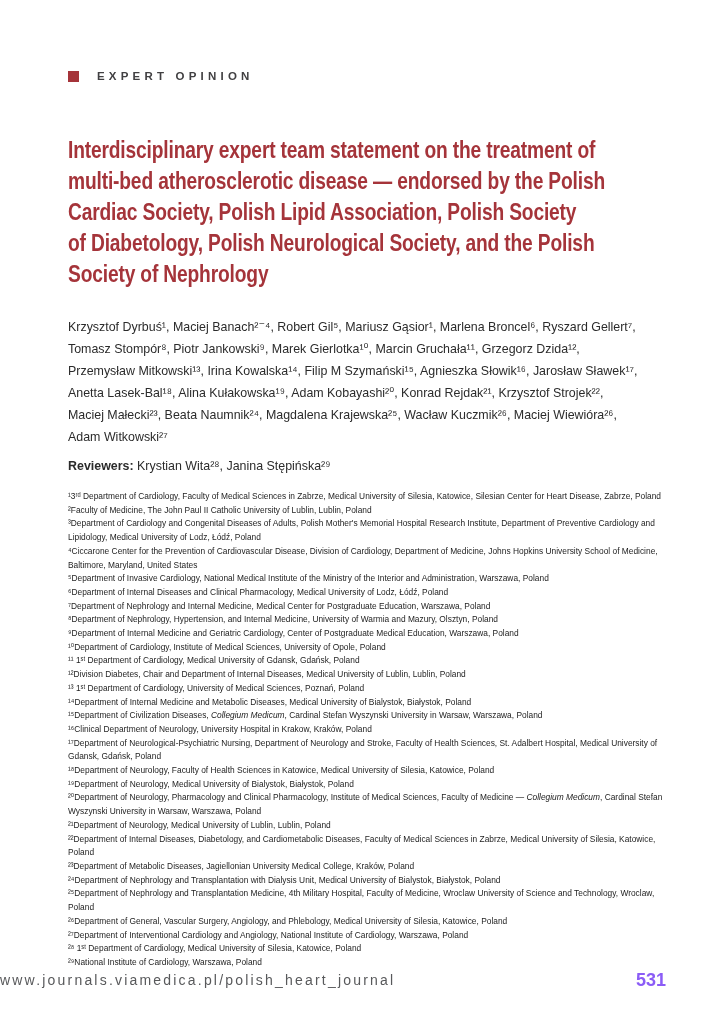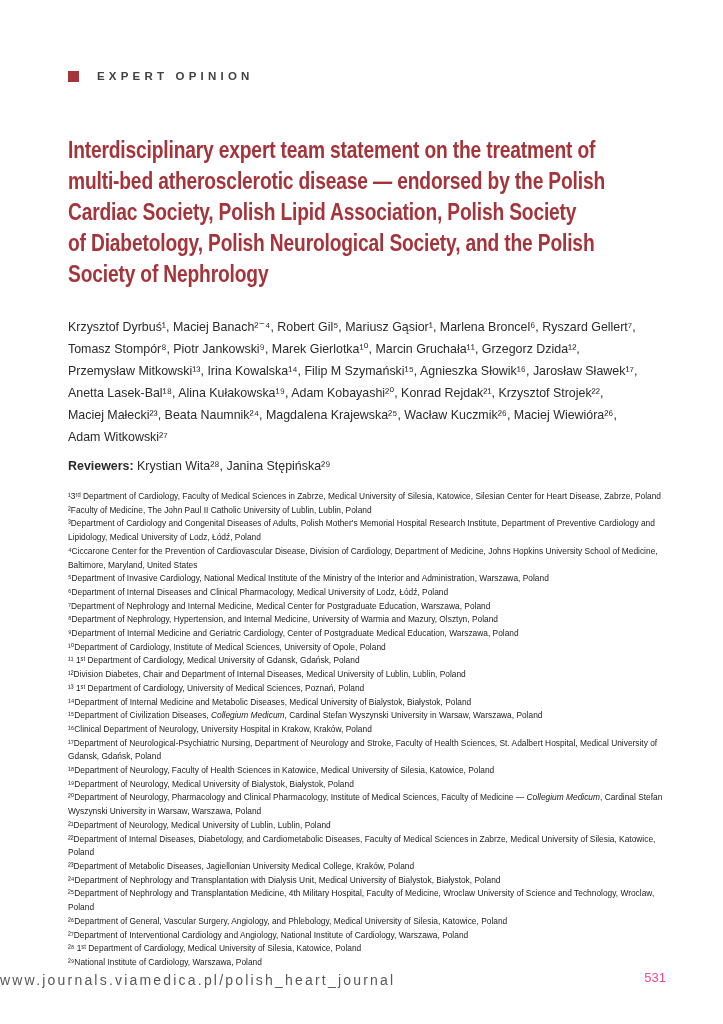--- a/index.html
+++ b/index.html
@@ -52,21 +52,21 @@
   .aff i{font-style:italic;}
   
   .footer{position:absolute;left:0;top:972px;width:723px;height:18px;}
   .footer .url{
     display:block;text-align:left;
     font-size:14px;letter-spacing:2.2px;color:#58595B;
     text-decoration:none;
   }
   .footer .pageno{
     position:absolute;right:57px;top:-2px;
-    font-size:13px;font-weight:400;color:#ec4899;
+    font-size:18px;font-weight:700;color:#8b5cf6;
   }
 </style>
 </head>
 <body>
 
 <div class="page">
 
   <header class="kicker">
     <span class="sq"></span>
     <span class="kicker-text">EXPERT OPINION</span>

